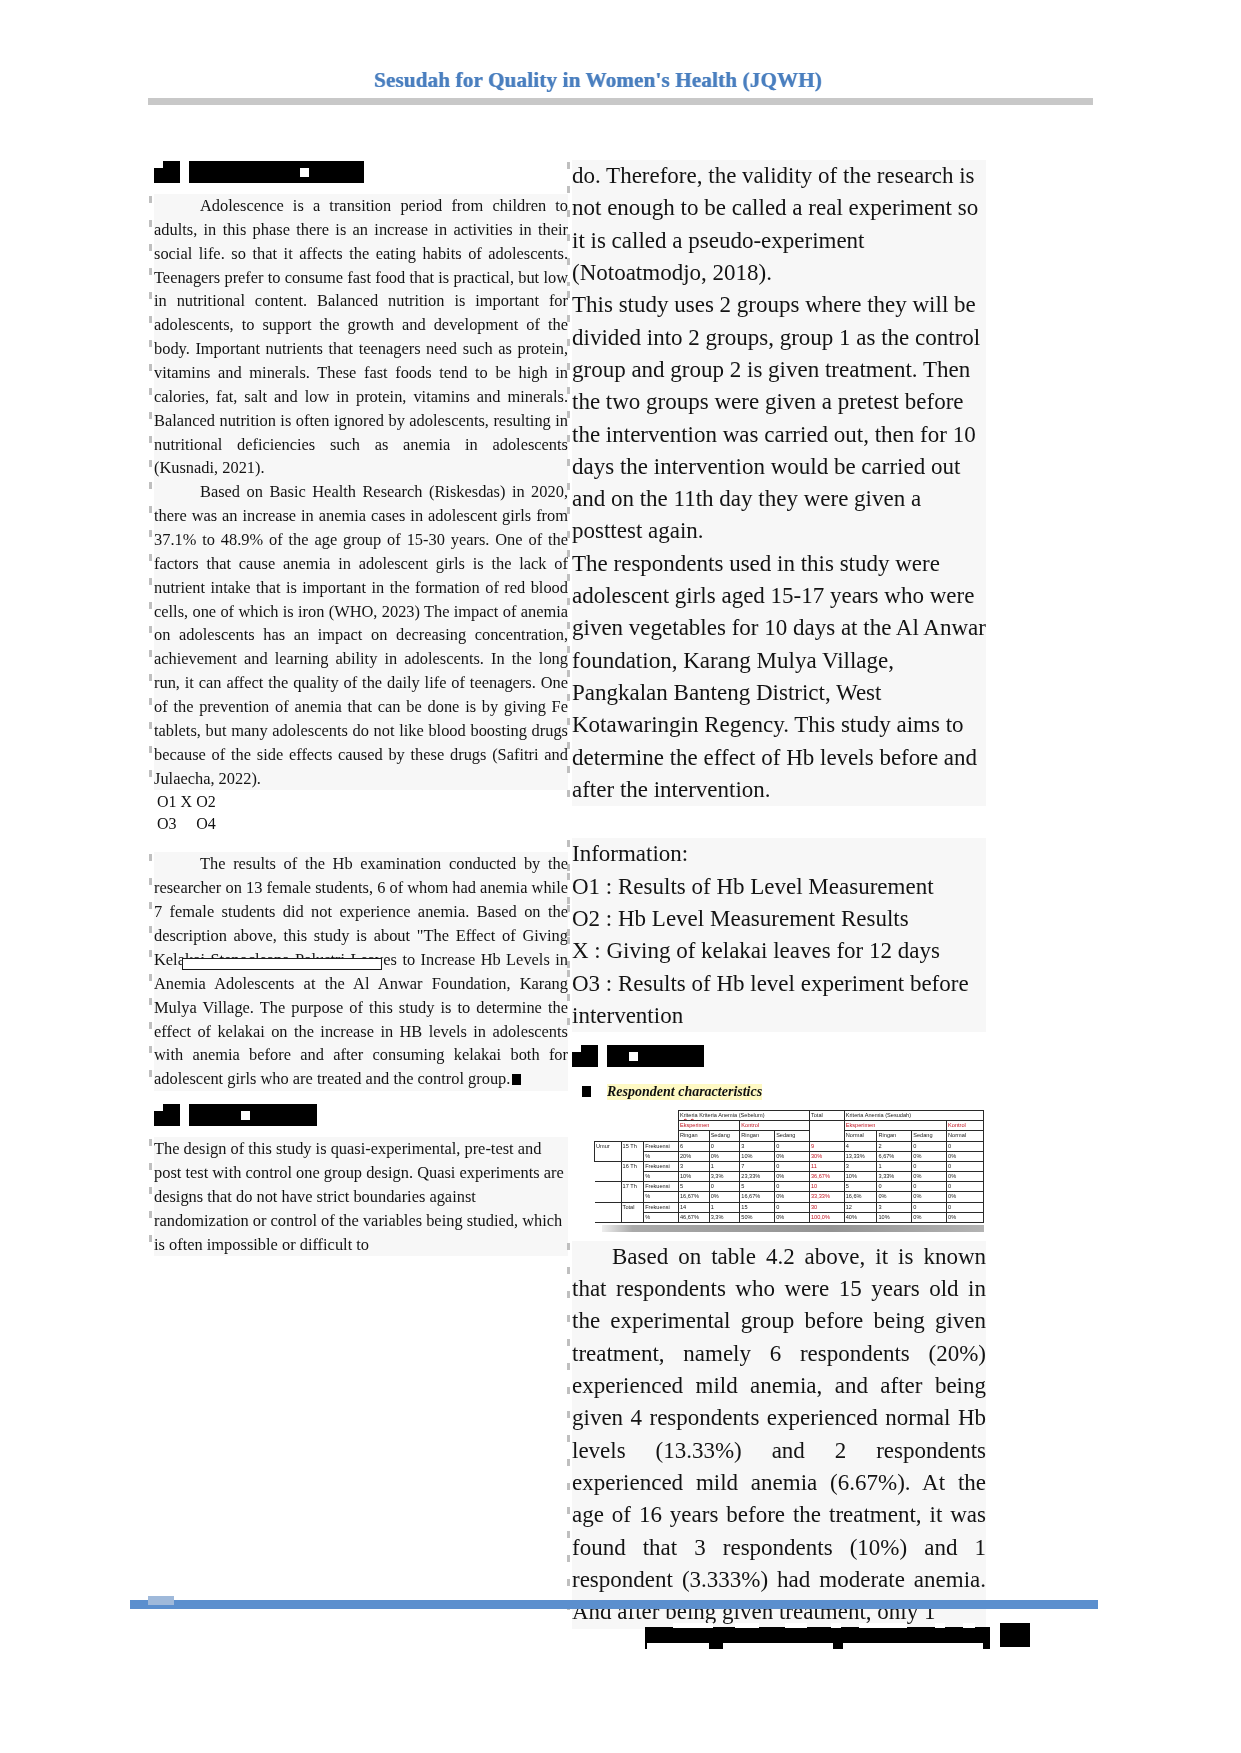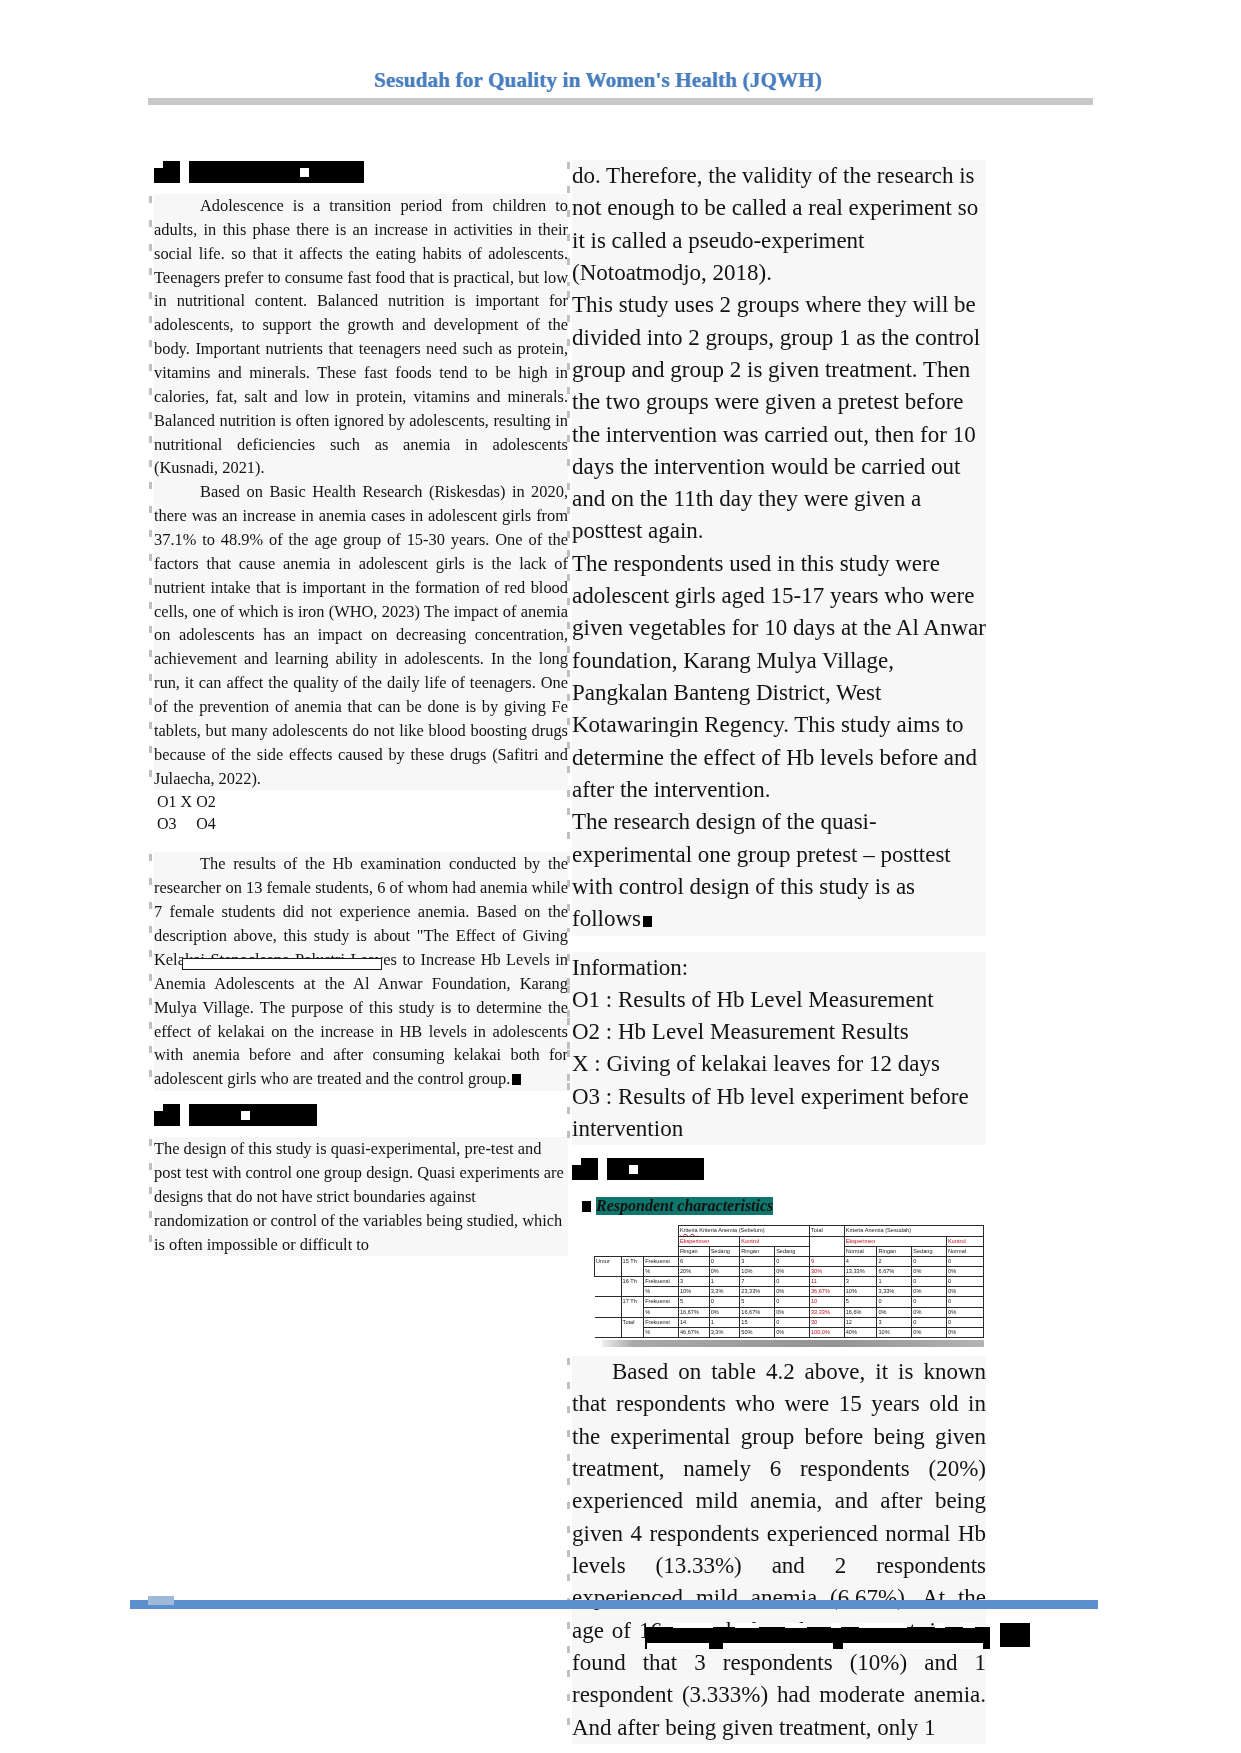--- a/index.html
+++ b/index.html
@@ -130,23 +130,23 @@
     padding: 5px 0 5px 0;
     position: absolute;
     left: 28px; top: 478px;
     z-index: 4;
   }
 
   
   .sub-italic {
     font-style: italic;
     font-weight: bold;
-    font-size: 16px;
-    margin: 6px 0 6px 5px;
-    background: #0f766e;
+    font-size: 14px;
+    margin: 6px 0 6px 16px;
+    background: #fef9c3;
     display: inline-block;
   }
 
   
   .resp-table-wrap {
     margin: 4px 0 0 22px;
     width: 390px;
     position: relative;
   }
   table.resp {
@@ -257,25 +257,22 @@
 </div>
 
 <div class="col col-right">
 
   <p class="body-just scanline">do. Therefore, the validity of the research is not enough to be called a real experiment so it is called a pseudo-experiment (Notoatmodjo, 2018).</p>
 
   <p class="body-just scanline">This study uses 2 groups where they will be divided into 2 groups, group 1 as the control group and group 2 is given treatment. Then the two groups were given a pretest before the intervention was carried out, then for 10 days the intervention would be carried out and on the 11th day they were given a posttest again.</p>
 
   <p class="body-just scanline">The respondents used in this study were adolescent girls aged 15-17 years who were given vegetables for 10 days at the Al Anwar foundation, Karang Mulya Village, Pangkalan Banteng District, West Kotawaringin Regency. This study aims to determine the effect of Hb levels before and after the intervention.</p>
 
-  <p class="body-just scanline">
-    <span>The research design of the quasi-experimental one group pretest – posttest with control design of this study is as follows</span><span class="end-mark"></span>
-  </p>
-
-  <p class="body-just scanline" style="margin-top:16px;">Information:</p>
+
+  <p class="body-just scanline" style="margin-top:32px;">Information:</p>
 
   <p class="body-just scanline">O1 : Results of Hb Level Measurement</p>
   <p class="body-just scanline">O2 : Hb Level Measurement Results</p>
   <p class="body-just scanline">X : Giving of kelakai leaves for 12 days</p>
   <p class="body-just scanline">O3 : Results of Hb level experiment before intervention</p>
 
   <div class="redact-heading" style="margin-top:12px;">
     <span class="redact-num"></span>
     <span class="redact-bar rb-3"></span>
   </div>

